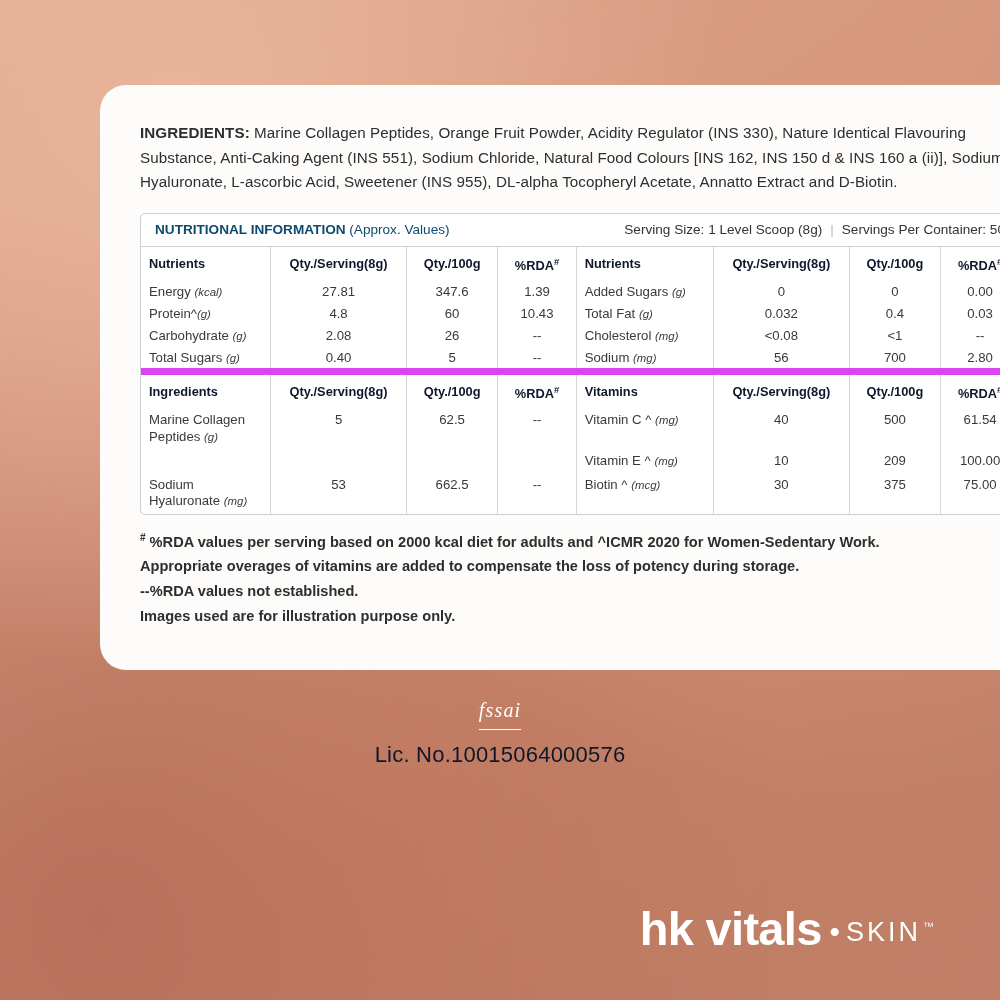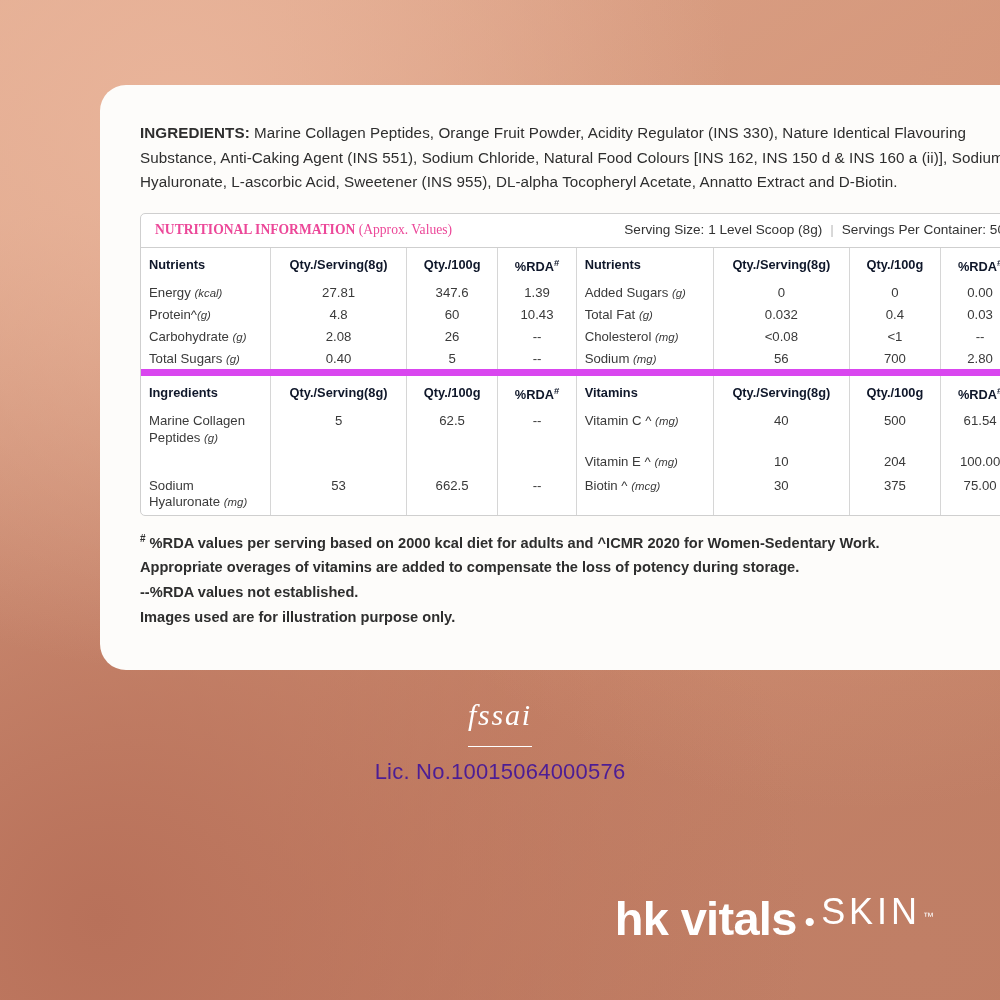--- a/index.html
+++ b/index.html
@@ -44,21 +44,21 @@
     background: #fff;
   }
   .nutri-head {
     display: flex;
     align-items: center;
     justify-content: space-between;
     padding: 8px 14px 9px 14px;
     border-bottom: 1px solid #cfcfcf;
     font-size: 13.6px;
   }
-  .nutri-head .title { font-weight: 700; color: #ec4899; font-family: Liberation Serif, serif; }
+  .nutri-head .title { font-weight: 700; color: #0c4a6e; }
   .nutri-head .title span.small { font-weight: 400; }
   .nutri-head .serving { color: #333; }
   .nutri-head .serving .sep { color: #bbb; padding: 0 8px; }
 
   table.nt {
     width: 100%;
     border-collapse: collapse;
     font-size: 13.2px;
     color: #3a3a3a;
   }
@@ -94,57 +94,57 @@
 
   .fssai-wrap {
     position: absolute;
     left: 0; right: 0; top: 700px;
     text-align: center;
     color: #ffffff;
   }
   .fssai-logo {
     font-family: "Liberation Serif", serif;
     font-style: italic;
-    font-size: 30px;
+    font-size: 20px;
     letter-spacing: .06em;
     line-height: 1;
     display: inline-block;
     border-bottom: 1.6px solid #ffffff;
-    padding-bottom: 16px;
+    padding-bottom: 9px;
   }
   .fssai-lic {
     margin-top: 12px;
     font-size: 22px;
-    color: #4c1d95;
+    color: #0f172a;
     letter-spacing: .01em;
   }
 
   .brand {
     position: absolute;
-    right: 66px; bottom: 58px;
+    right: 66px; bottom: 48px;
     color: #fff;
     display: flex;
     align-items: flex-end;
   }
   .brand .hk {
     font-size: 47px;
     font-weight: 700;
     letter-spacing: -.015em;
     line-height: 1;
   }
   .brand .dot {
     font-size: 30px;
     line-height: 1;
     margin: 0 6px 5px 8px;
   }
   .brand .skin {
-    font-size: 36px;
+    font-size: 27px;
     letter-spacing: .11em;
     line-height: 1;
-    margin-bottom: 12px;
+    margin-bottom: 6px;
   }
   .brand .tm {
     font-size: 11px;
     margin-bottom: 20px;
     margin-left: 2px;
   }
 </style>
 </head>
 <body>
 
@@ -242,21 +242,21 @@
         <td class="num">500</td>
         <td class="num">61.54</td>
       </tr>
       <tr class="grp2">
         <td class="lbl">&nbsp;</td>
         <td class="num"></td>
         <td class="num"></td>
         <td class="num"></td>
         <td class="lbl"><span>Vitamin E ^</span> <span class="unit">(mg)</span></td>
         <td class="num">10</td>
-        <td class="num">204</td>
+        <td class="num">209</td>
         <td class="num">100.00</td>
       </tr>
       <tr class="grp2 pad-last">
         <td class="lbl"><span>Sodium Hyaluronate</span> <span class="unit">(mg)</span></td>
         <td class="num">53</td>
         <td class="num">662.5</td>
         <td class="num">--</td>
         <td class="lbl"><span>Biotin ^</span> <span class="unit">(mcg)</span></td>
         <td class="num">30</td>
         <td class="num">375</td>

